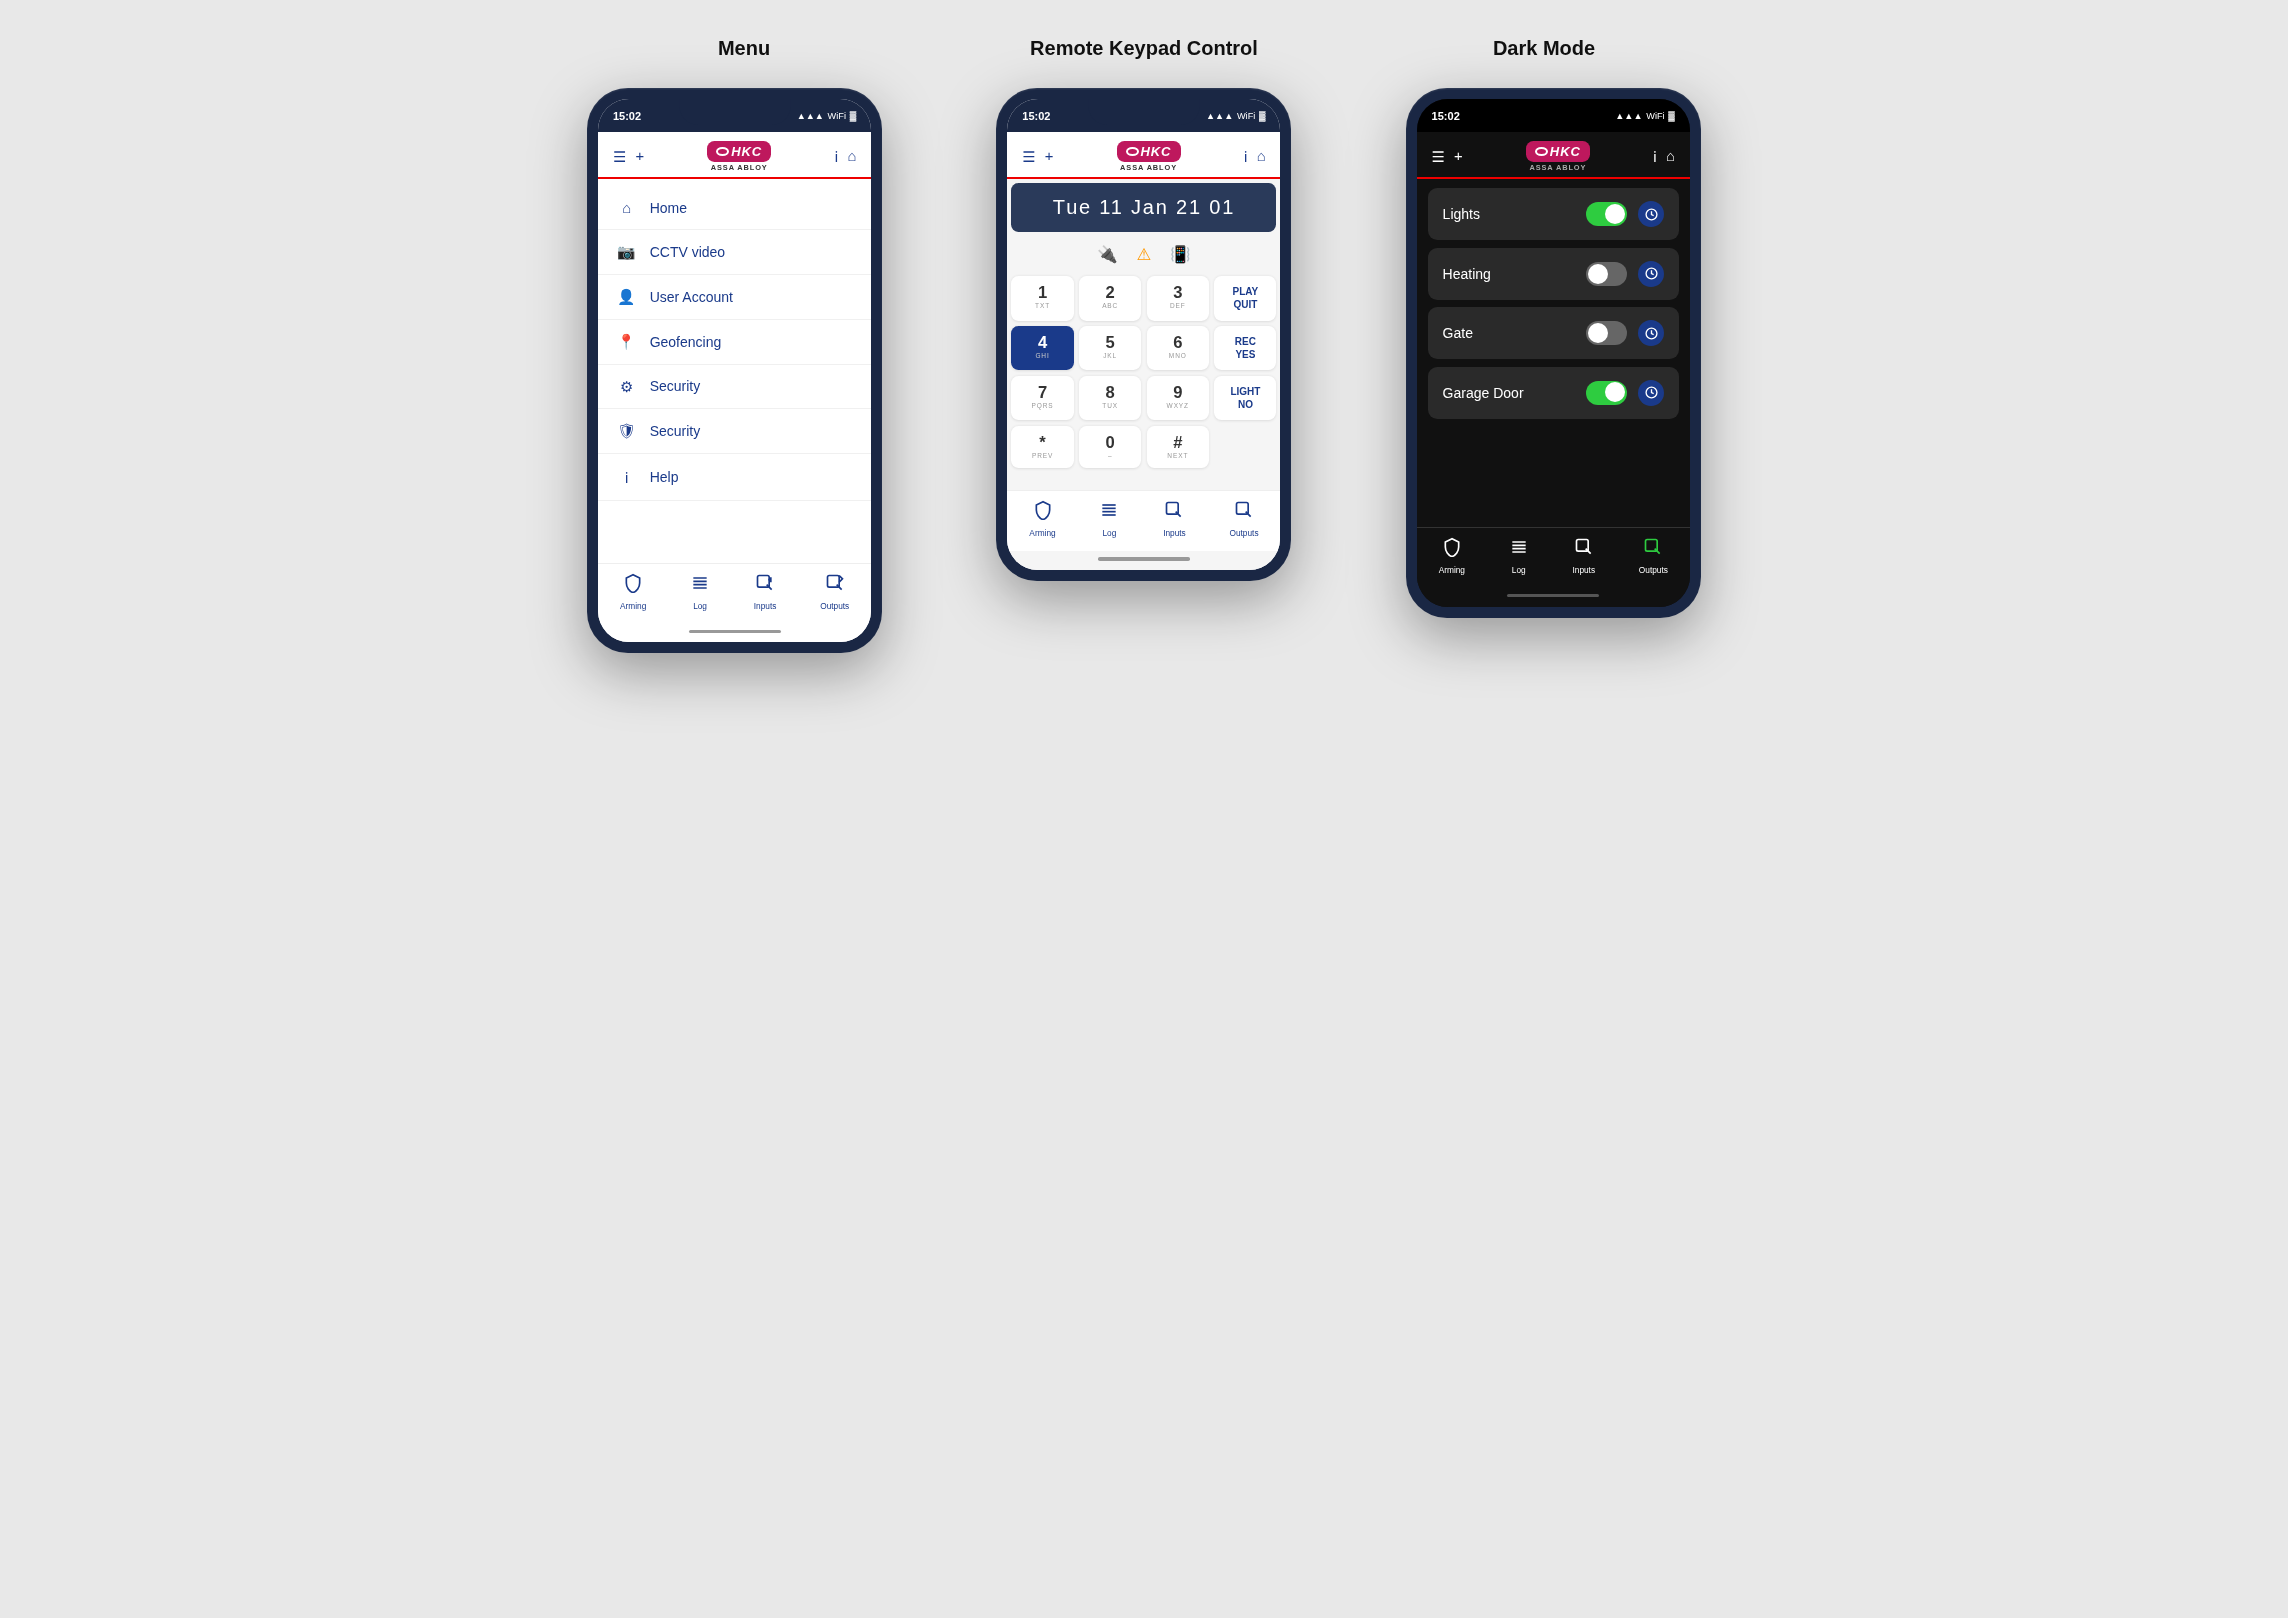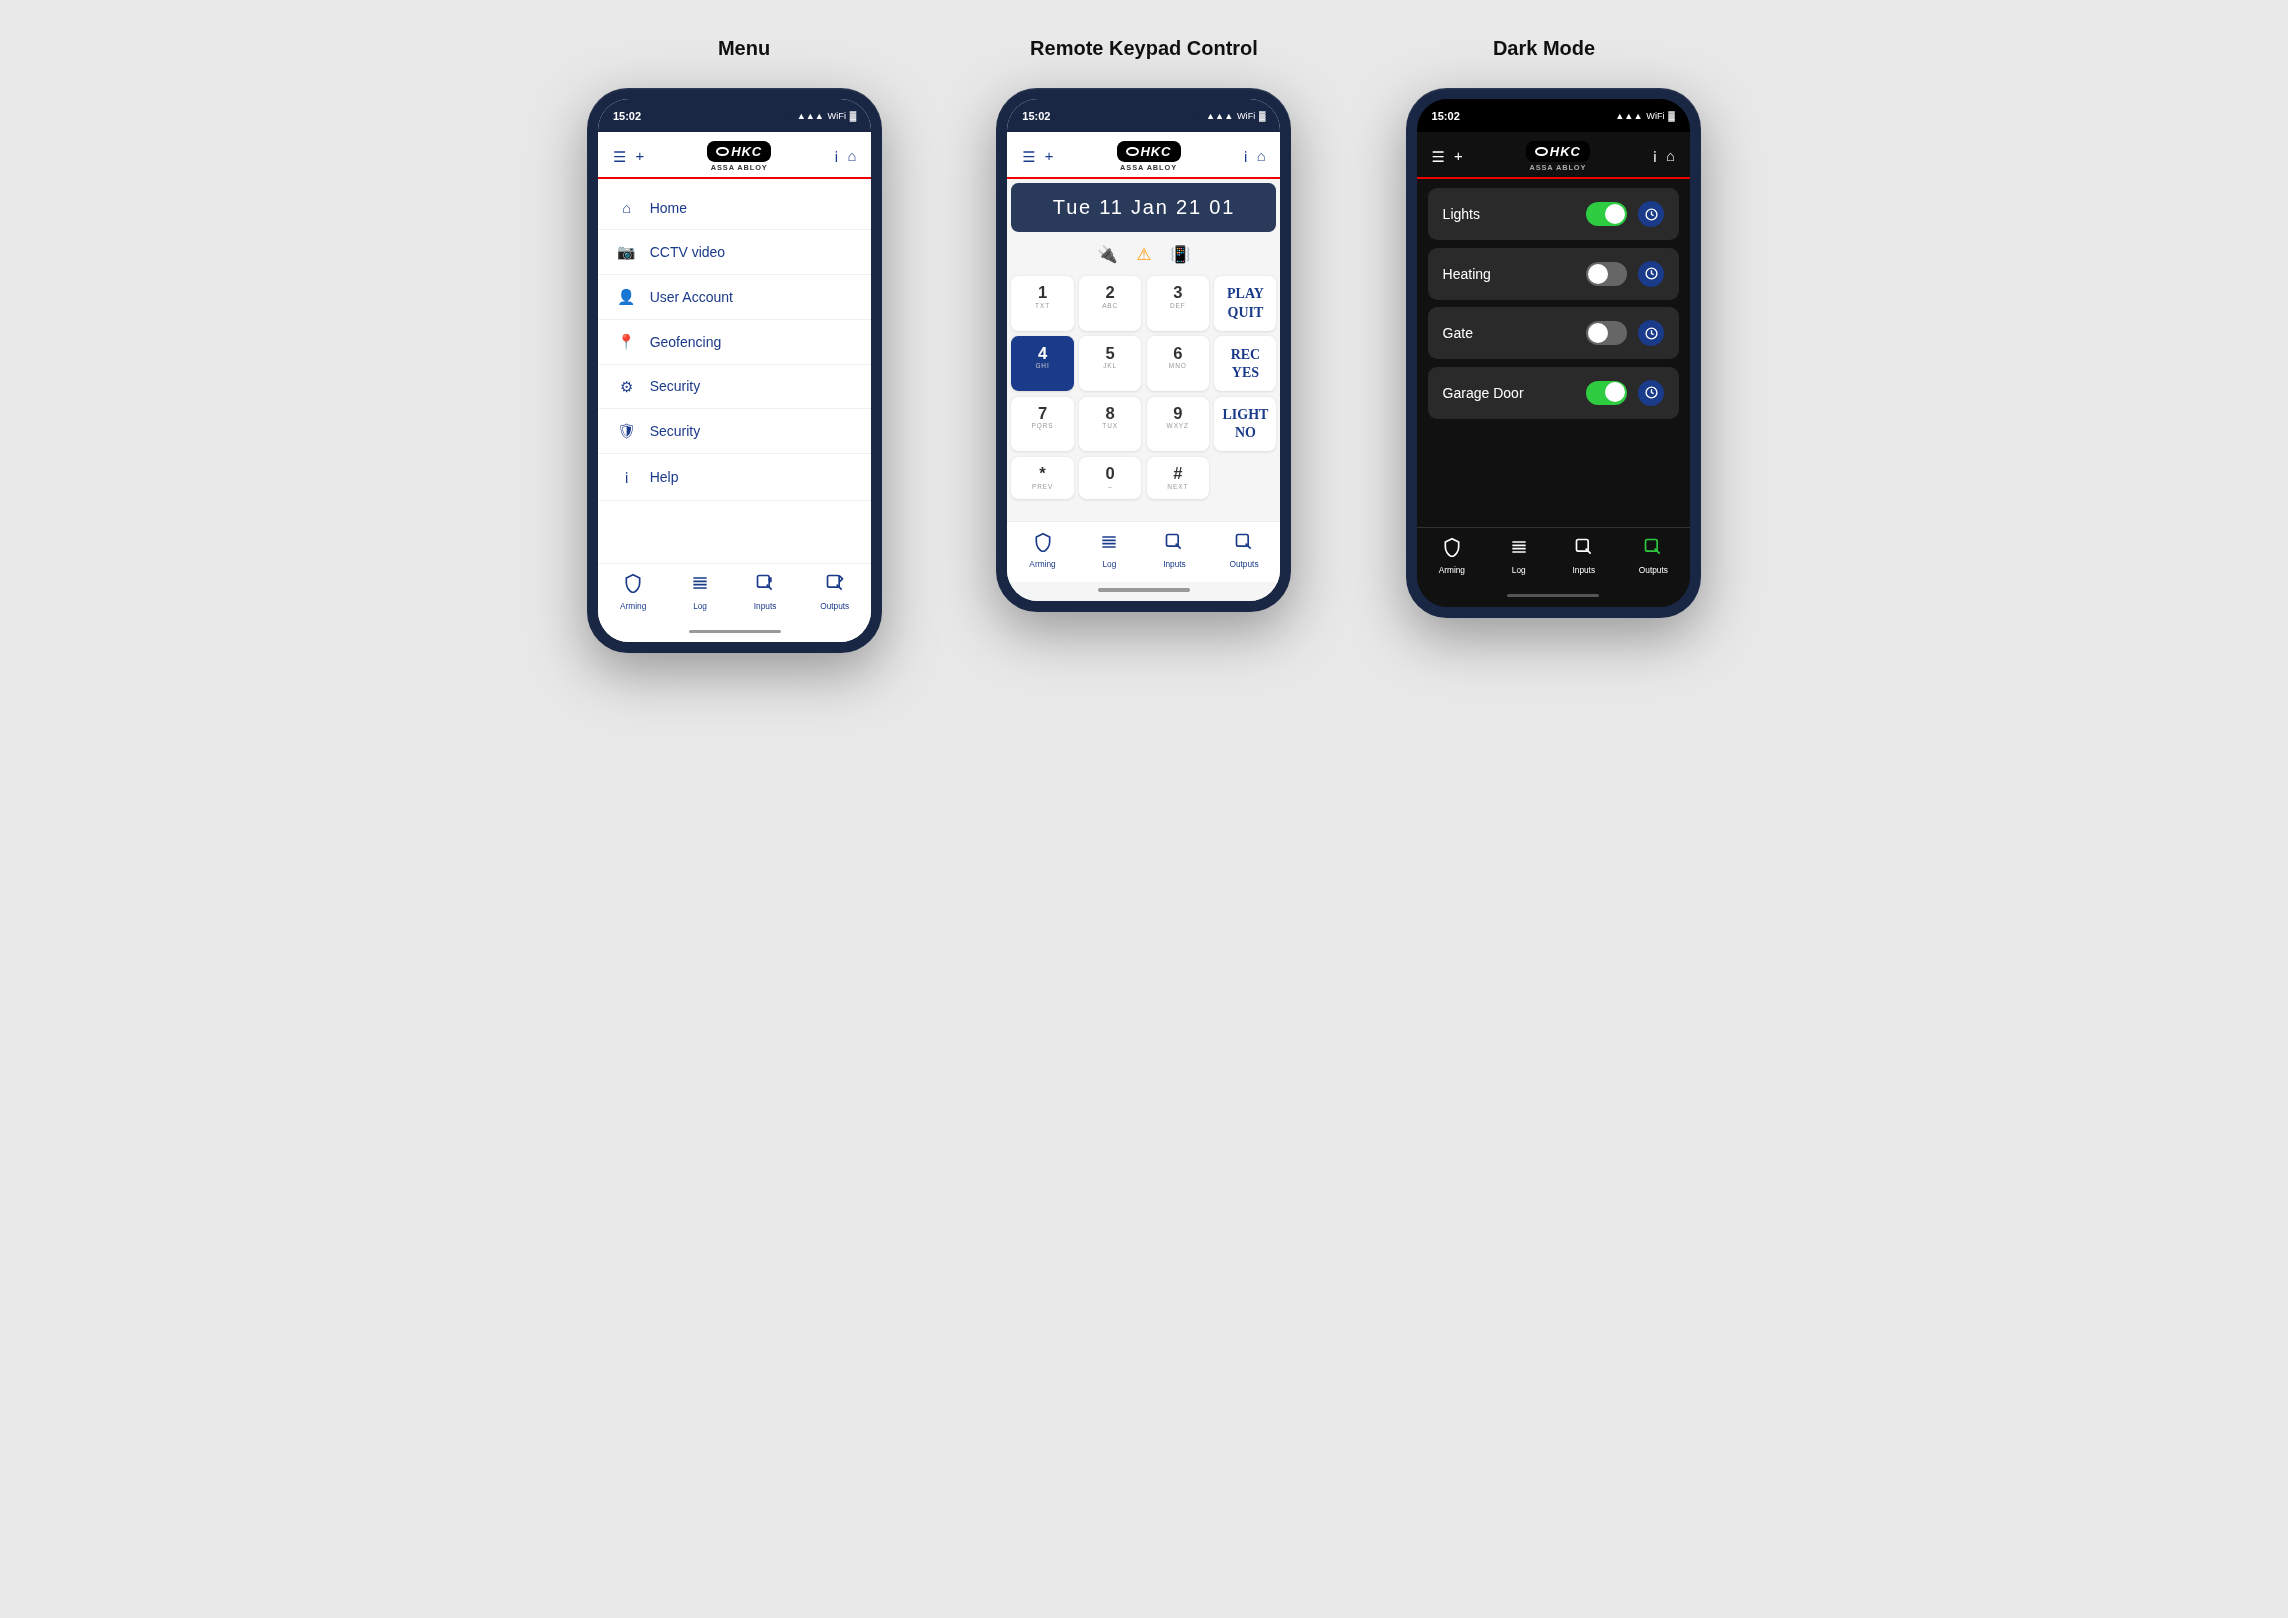--- a/index.html
+++ b/index.html
@@ -139,21 +139,21 @@
       color: #fff;
     }
 
     .hkc-logo {
       display: flex;
       flex-direction: column;
       align-items: center;
     }
 
     .hkc-logo-top {
-      background: #000000;
+      background: #be185d;
       border-radius: 7.4px;
       padding: 2.8px 9.2px;
       display: flex;
       align-items: center;
       justify-content: center;
     }
 
     .hkc-text {
       color: #fff;
       font-size: 13px;
@@ -326,27 +326,26 @@
       font-size: 6.5px;
       color: #999;
       letter-spacing: 0.9px;
     }
 
     .key-btn.active .key-sub {
       color: #ccc;
     }
 
     .key-btn.wide {
-      font-size: 14px;
+      font-size: 10px;
       font-weight: 700;
       color: #1a3a8a;
       padding: 9.2px 3.7px;
       line-height: 1.3;
       text-align: center;
-      font-family: Liberation Serif, serif;
     }
 
     
     .dark-content {
       background: #111;
       padding: 9.2px 11px;
     }
 
     .output-row {
       background: #2a2a2a;

